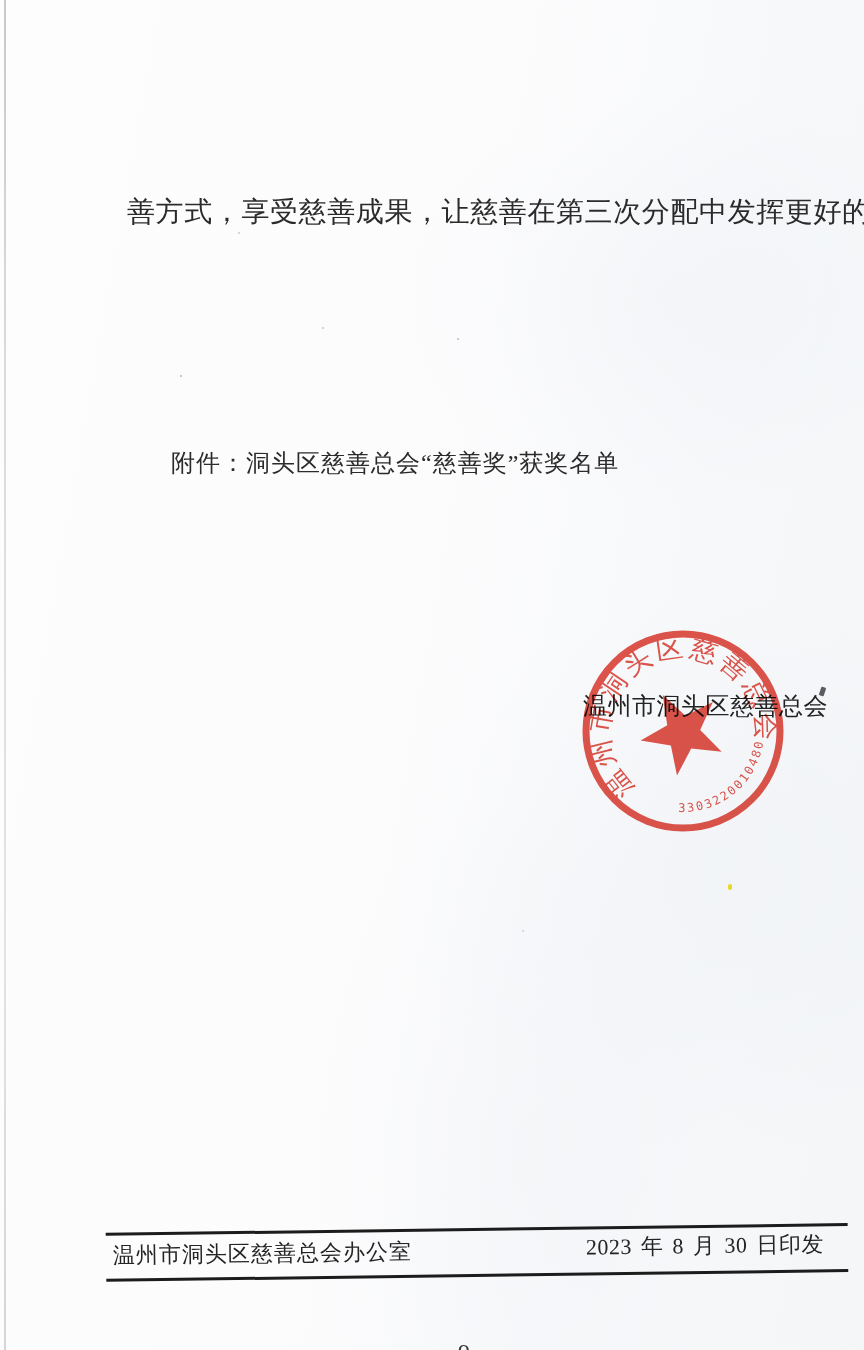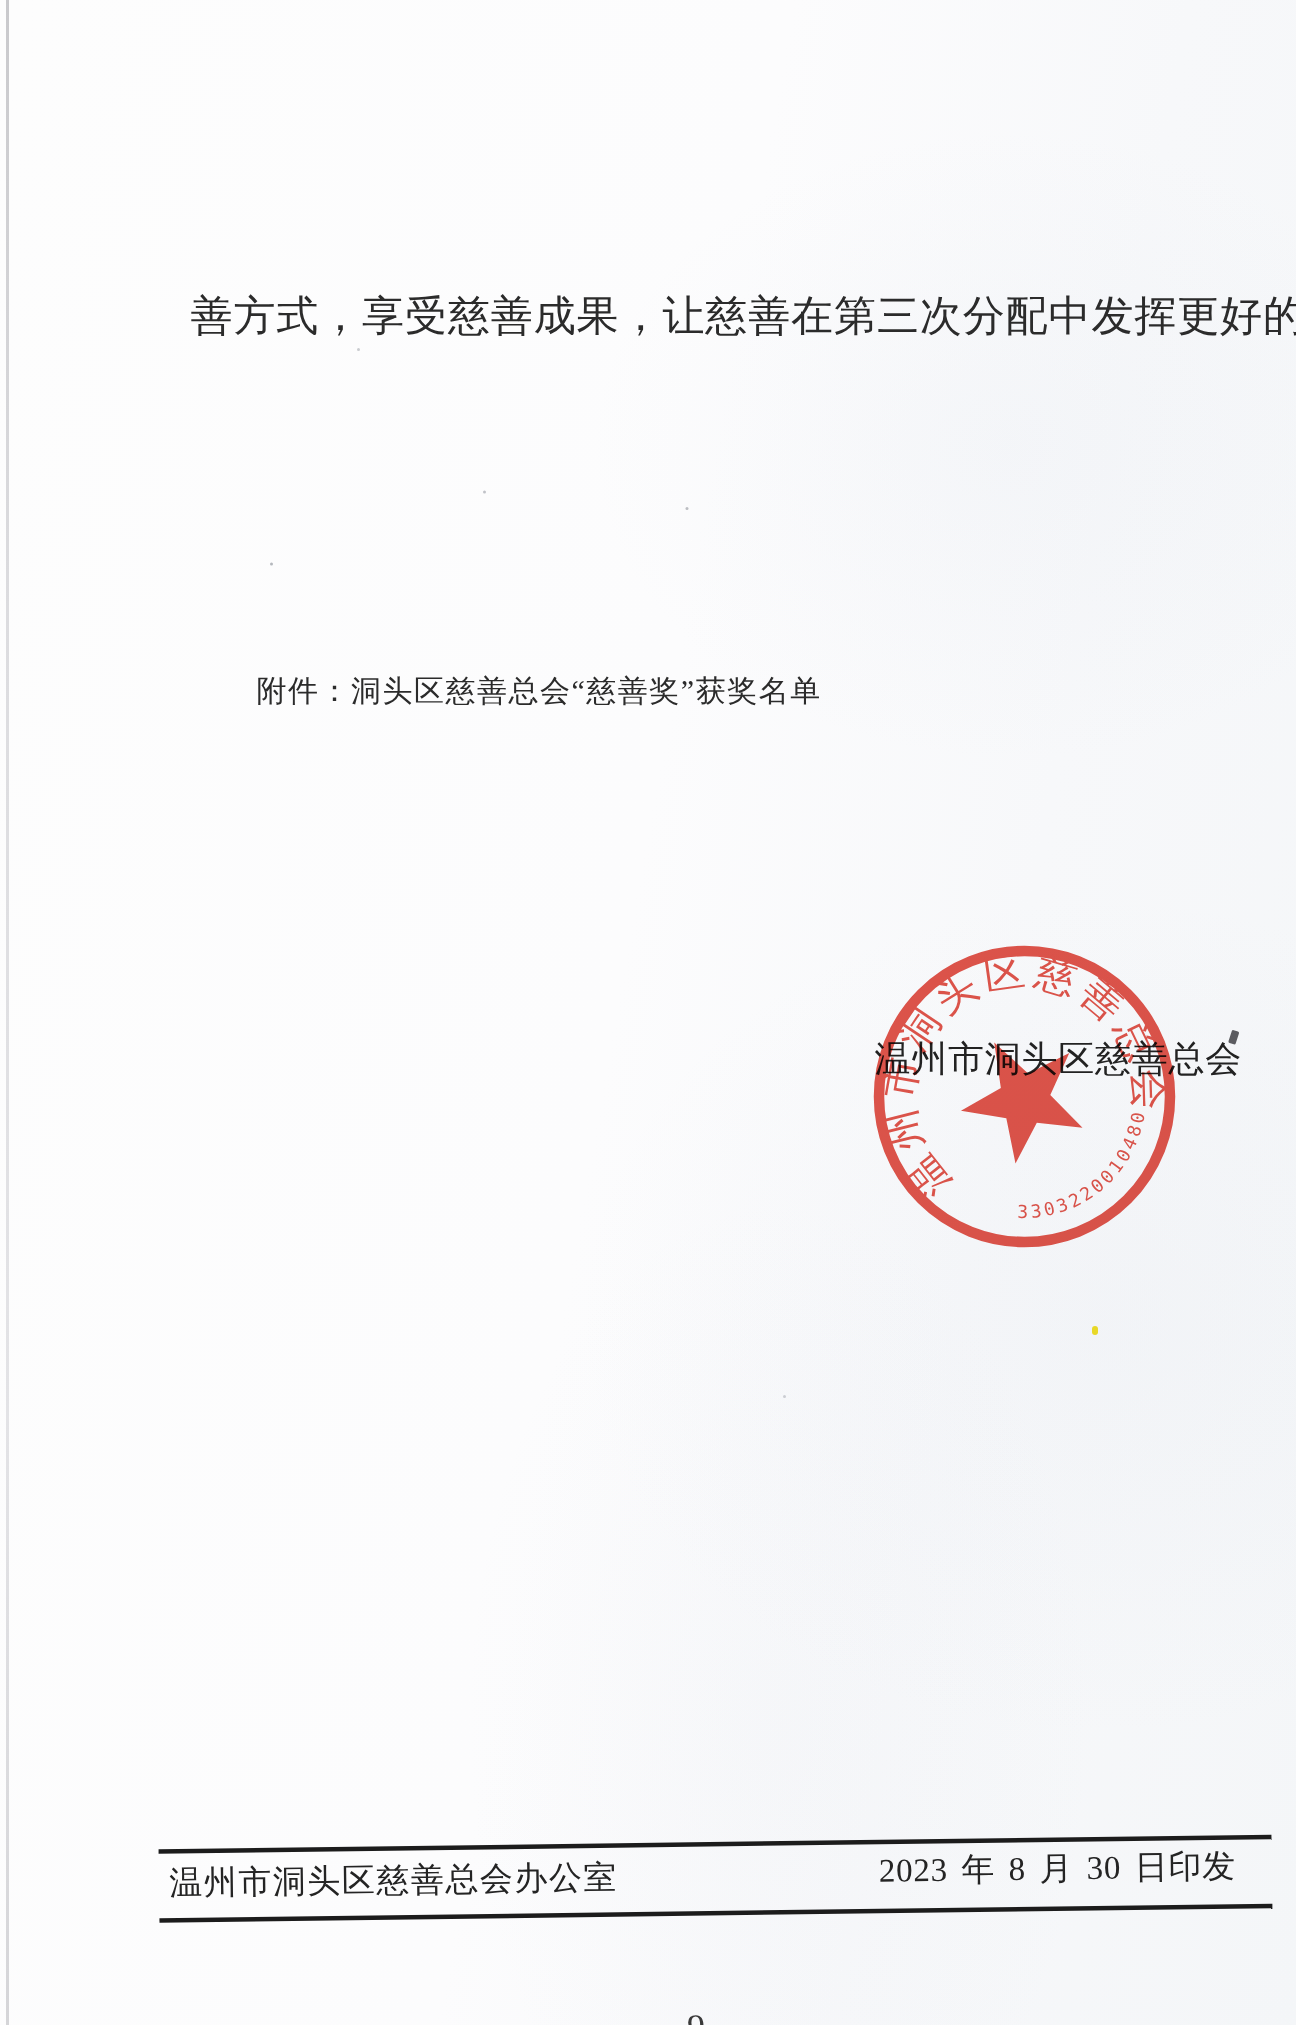--- a/index.html
+++ b/index.html
@@ -24,21 +24,21 @@
     background:linear-gradient(#c9c9cc,#dcdcdf 30%,#e3e3e6 70%,#d5d5d8);
   }
   .body-line{
     position:absolute;margin:0;white-space:nowrap;
     font-size:28px;color:#2b2b2b;letter-spacing:0.6px;line-height:34px;
   }
   .l1{left:127px;top:195px;}
   .l2{left:127px;top:248px;}
   .attachment{
     position:absolute;margin:0;left:171px;top:447px;white-space:nowrap;
-    font-size:20px;color:#2b2b2b;letter-spacing:1px;text-align:center;
+    font-size:24px;color:#2b2b2b;letter-spacing:1px;text-align:center;
   }
   .sig-org{
     position:absolute;right:36px;top:690px;white-space:nowrap;
     font-size:24px;color:#222;letter-spacing:0.5px;
   }
   .sig-date{
     position:absolute;right:48px;top:738px;white-space:nowrap;
     font-size:24px;color:#222;letter-spacing:1px;word-spacing:4px;
   }
   .seal{

